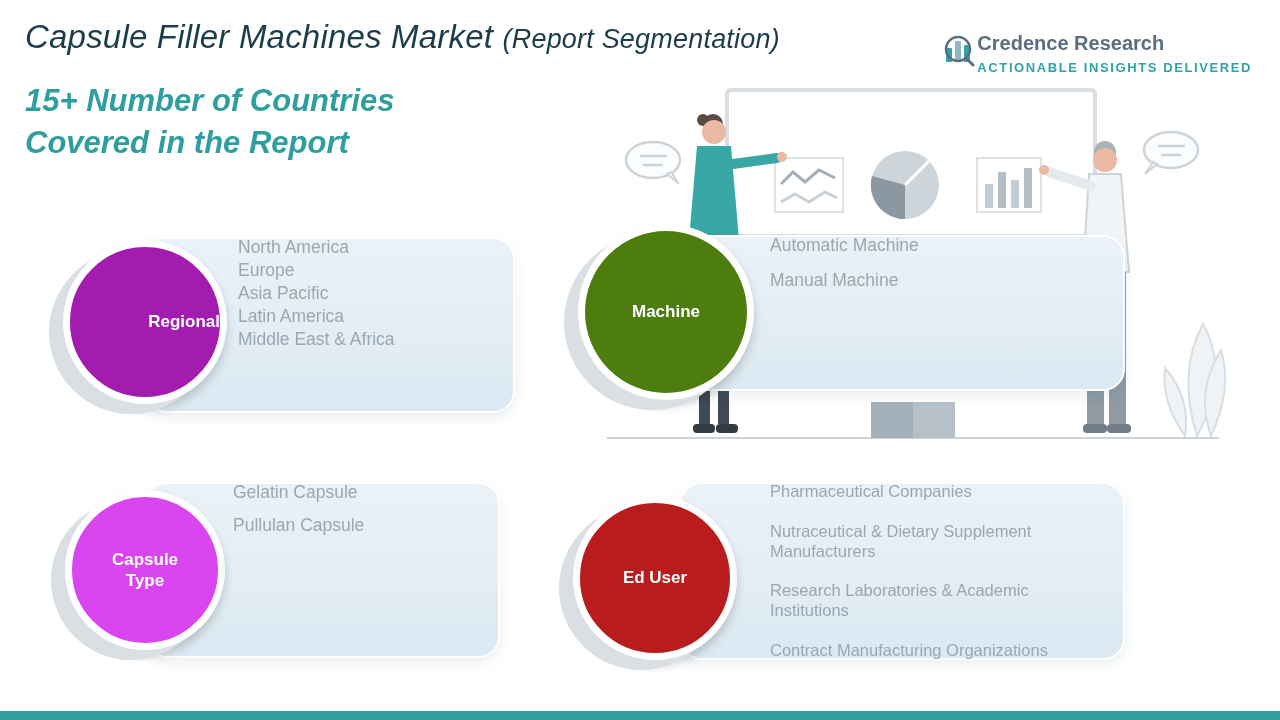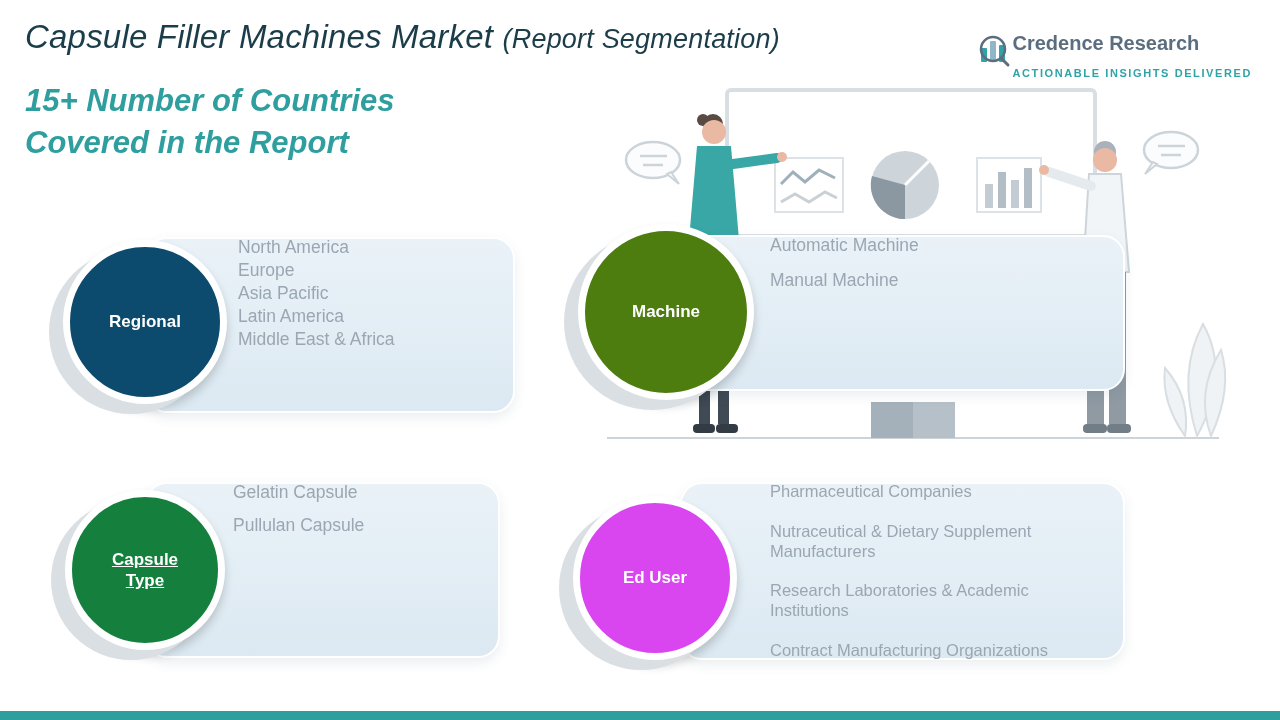--- a/index.html
+++ b/index.html
@@ -8,21 +8,21 @@
   .slide { position:relative; width:1280px; height:720px; background:#ffffff; overflow:hidden; }
 
   
   .title { position:absolute; left:25px; top:18px; font-style:italic; font-weight:normal; color:#1b3c49; font-size:33px; letter-spacing:0.2px; z-index:5; }
   .title .paren { font-size:27px; }
   .subtitle { position:absolute; left:25px; top:80px; font-style:italic; font-weight:bold; color:#2f9e9e; font-size:31px; line-height:1.35; z-index:5; }
 
   
   .logo { position:absolute; right:28px; top:32px; display:flex; align-items:flex-start; gap:0; z-index:5; }
   .logo-text-name { color:#5b6e80; font-size:20px; font-weight:bold; line-height:1.1; }
-  .logo-text-tagline { color:#2fa3a8; font-size:11px; font-weight:bold; letter-spacing:1.6px; text-transform:uppercase; margin-top:13px; }
+  .logo-text-tagline { color:#2fa3a8; font-size:13px; font-weight:bold; letter-spacing:1.6px; text-transform:uppercase; margin-top:6px; }
 
   
   .illustration { position:absolute; left:585px; top:72px; width:650px; height:372px; z-index:1; pointer-events:none; }
 
   
   .card { position:absolute; z-index:2; }
   .panel { position:absolute; background:linear-gradient(180deg,#eaf2f8 0%, #dce9f2 100%); border:2px solid #ffffff; border-radius:22px; box-shadow:0 5px 12px rgba(60,90,110,0.10); }
   .circle { position:absolute; border-radius:50%; border:7px solid #ffffff; box-shadow:-14px 10px 0 0 #d9dfe3, 0 6px 10px rgba(0,0,0,0.18); color:#ffffff; font-weight:bold; font-size:17px; display:flex; align-items:center; justify-content:center; text-align:center; line-height:1.25; }
   .items { position:absolute; list-style:none; display:flex; flex-direction:column; justify-content:flex-start; color:#9aa7b2; font-size:17.5px; }
   .items li { data:none; }
@@ -154,21 +154,21 @@
 
   <div class="card card-regional">
     <div class="panel"></div>
     <ul class="items">
         <li>North America</li>
         <li>Europe</li>
         <li>Asia Pacific</li>
         <li>Latin America</li>
         <li>Middle East &amp; Africa</li>
       </ul>
-    <div class="circle" style="background: #0c4a6e;">
+    <div class="circle" style="background: #a21caf; justify-content: flex-end;">
         <span>Regional</span>
       </div>
   </div>
 
   <div class="card card-machine">
     <div class="panel"></div>
     <ul class="items">
         <li>Automatic Machine</li>
         <li>Manual Machine</li>
       </ul>
@@ -176,32 +176,32 @@
         <span>Machine</span>
       </div>
   </div>
 
   <div class="card card-capsule">
     <div class="panel"></div>
     <ul class="items">
         <li>Gelatin Capsule</li>
         <li>Pullulan Capsule</li>
       </ul>
-    <div class="circle" style="background: #15803d; text-decoration: underline;">
+    <div class="circle" style="background: #d946ef;">
         <span>Capsule Type</span>
       </div>
   </div>
 
   <div class="card card-eduser">
     <div class="panel"></div>
     <ul class="items">
         <li>Pharmaceutical Companies</li>
         <li>Nutraceutical &amp; Dietary Supplement Manufacturers</li>
         <li>Research Laboratories &amp; Academic Institutions</li>
         <li>Contract Manufacturing Organizations</li>
       </ul>
-    <div class="circle" style="background: #d946ef;">
+    <div class="circle" style="background: #b91c1c;">
         <span>Ed User</span>
       </div>
   </div>
 
   <div class="footer-bar"></div>
 </div>
 
 </body></html>

